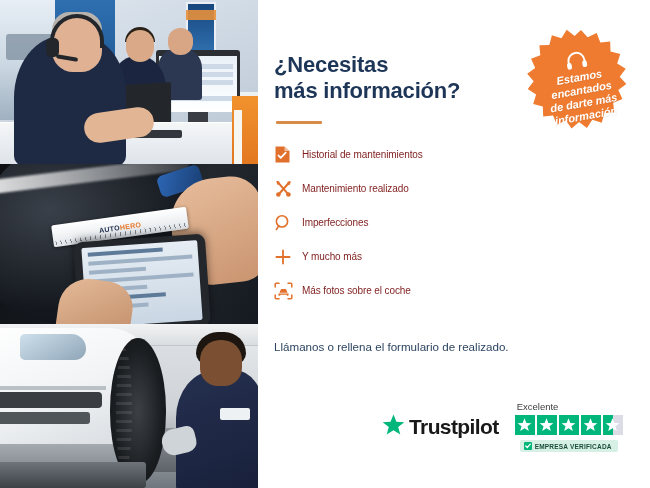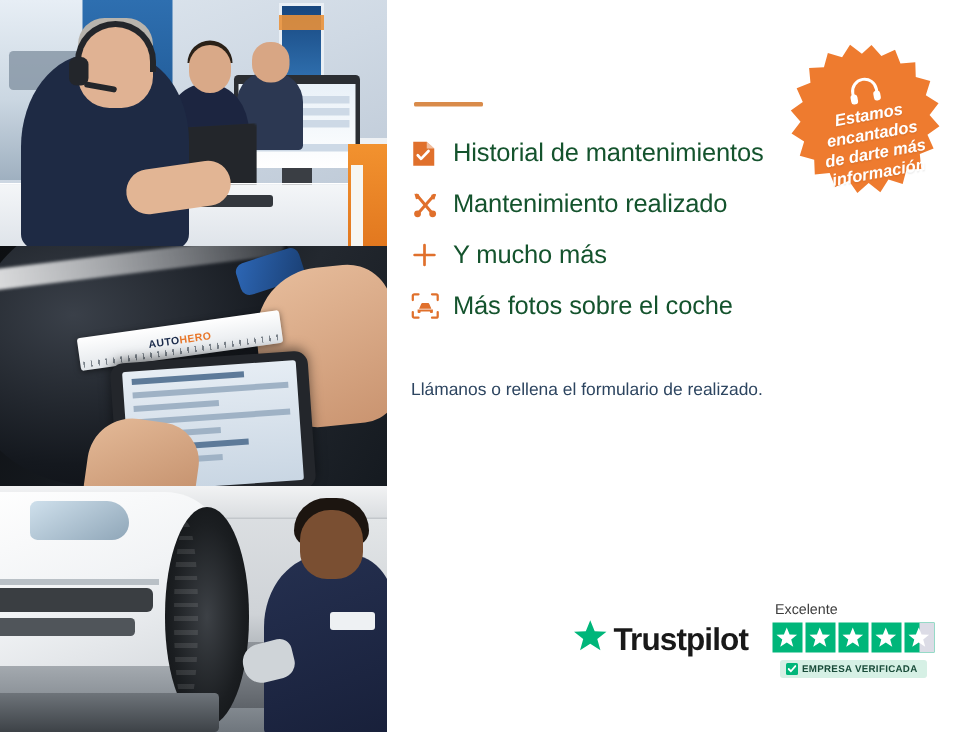--- a/index.html
+++ b/index.html
@@ -336,22 +336,22 @@
     display:flex; align-items:center;
     margin-bottom: 12px;
     min-height: 22px;
   }
   .feature .ic {
     width: 28px; flex:0 0 28px;
     display:flex; align-items:center; justify-content:flex-start;
     color:#e0702c;
   }
   .feature .lbl {
-    font-size: 17px;
-    color: #14532d;
+    font-size: 10px;
+    color: #7f1d1d;
     letter-spacing: -0.1px;
   }
 
   
   .para {
     margin-top: 16px;
     font-size: 11.6px;
     line-height: 1.65;
     color: #2d4560;
     max-width: 348px;
@@ -509,20 +509,24 @@
       <div class="p3-mhair"></div>
       <div class="p3-mhead"></div>
       <div class="p3-logo"></div>
       <div class="p3-glove"></div>
       <div class="p3-lift"></div>
     </div>
   </div>
 
   <div class="content">
 
+    <h1 class="heading">
+      <span>¿Necesitas</span><br>
+      <span>más información?</span>
+    </h1>
 
     <div class="rule"></div>
 
     <ul class="features">
 
       <li class="feature">
         <span class="ic">
           <svg width="17" height="19" viewBox="0 0 17 19">
             <path d="M1.5 1.5h9L15.5 6v11.5h-14z" fill="#e0702c"></path>
             <path d="M10.5 1.5V6h5" fill="#ffffff" opacity=".55"></path>
@@ -541,20 +545,29 @@
             </g>
             <path d="M2.4 2.2l3.1.5.6 3-2.6.4z" fill="#e0702c"></path>
             <path d="M17.6 2.4l-3.2.6-.5 3 2.6.4z" fill="#e0702c"></path>
             <circle cx="15.2" cy="16.4" r="2.4" fill="#e0702c"></circle>
             <circle cx="4.6" cy="16.4" r="2.4" fill="#e0702c"></circle>
           </svg>
         </span>
         <span class="lbl">Mantenimiento realizado</span>
       </li>
 
+      <li class="feature">
+        <span class="ic">
+          <svg width="18" height="18" viewBox="0 0 18 18">
+            <circle cx="8" cy="7.4" r="5.6" stroke="#e0702c" stroke-width="1.6" fill="none"></circle>
+            <path d="M4.6 11.8L2.4 15.6" stroke="#e0702c" stroke-width="1.6" stroke-linecap="round"></path>
+          </svg>
+        </span>
+        <span class="lbl">Imperfecciones</span>
+      </li>
 
       <li class="feature">
         <span class="ic">
           <svg width="18" height="18" viewBox="0 0 18 18">
             <path d="M9 2.4v13.2M2.4 9h13.2" stroke="#e0702c" stroke-width="1.8" stroke-linecap="round"></path>
           </svg>
         </span>
         <span class="lbl">Y mucho más</span>
       </li>
 

